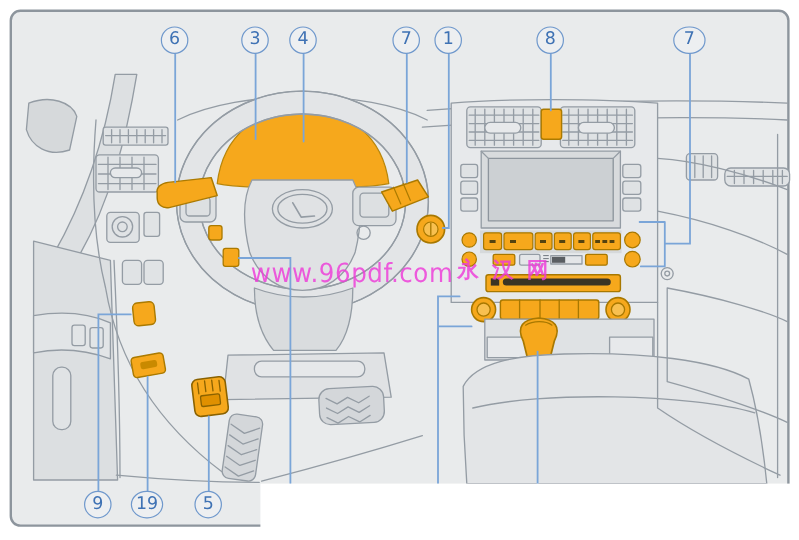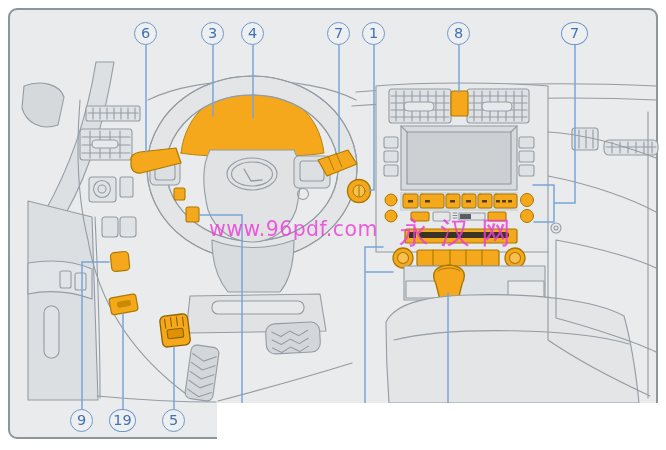--- a/index.html
+++ b/index.html
@@ -6,21 +6,21 @@
   .frame{position:relative;width:666px;height:450px;background:#fff;overflow:hidden;
          font-family:"DejaVu Sans","Liberation Sans",sans-serif;}
   .art{position:absolute;left:0;top:0;}
   .callout{position:absolute;box-sizing:border-box;height:23px;min-width:23px;
            border:1.7px solid #6F98CC;border-radius:50%;background:#EDEFF1;
            color:#3F72B4;font-size:14.5px;line-height:19px;text-align:center;
            display:flex;align-items:center;justify-content:center;z-index:5;}
   .callout.wide{min-width:27px;border-radius:13px/11.5px;}
   .wm{position:absolute;color:#EE3BD9;opacity:.82;z-index:6;white-space:nowrap;}
   .wm-url{left:209px;top:216px;font-size:22px;letter-spacing:.5px;transform:scaleX(.93);transform-origin:left top;}
-  .wm-site{left:399px;top:213px;font-size:30px;font-weight:normal;letter-spacing:11px;}
+  .wm-site{left:381px;top:213px;font-size:18px;font-weight:bold;letter-spacing:11px;}
   .cover{position:absolute;left:217px;top:403px;width:449px;height:47px;background:#fff;z-index:4;}
 </style>
 </head>
 <body>
 
 <div class="frame">
 
 <svg class="art" width="666" height="450" viewBox="0 0 666 450">
 
   <rect x="9" y="9" width="648" height="429" rx="8" fill="#E9EBEC" stroke="#8D959D" stroke-width="2"></rect>

